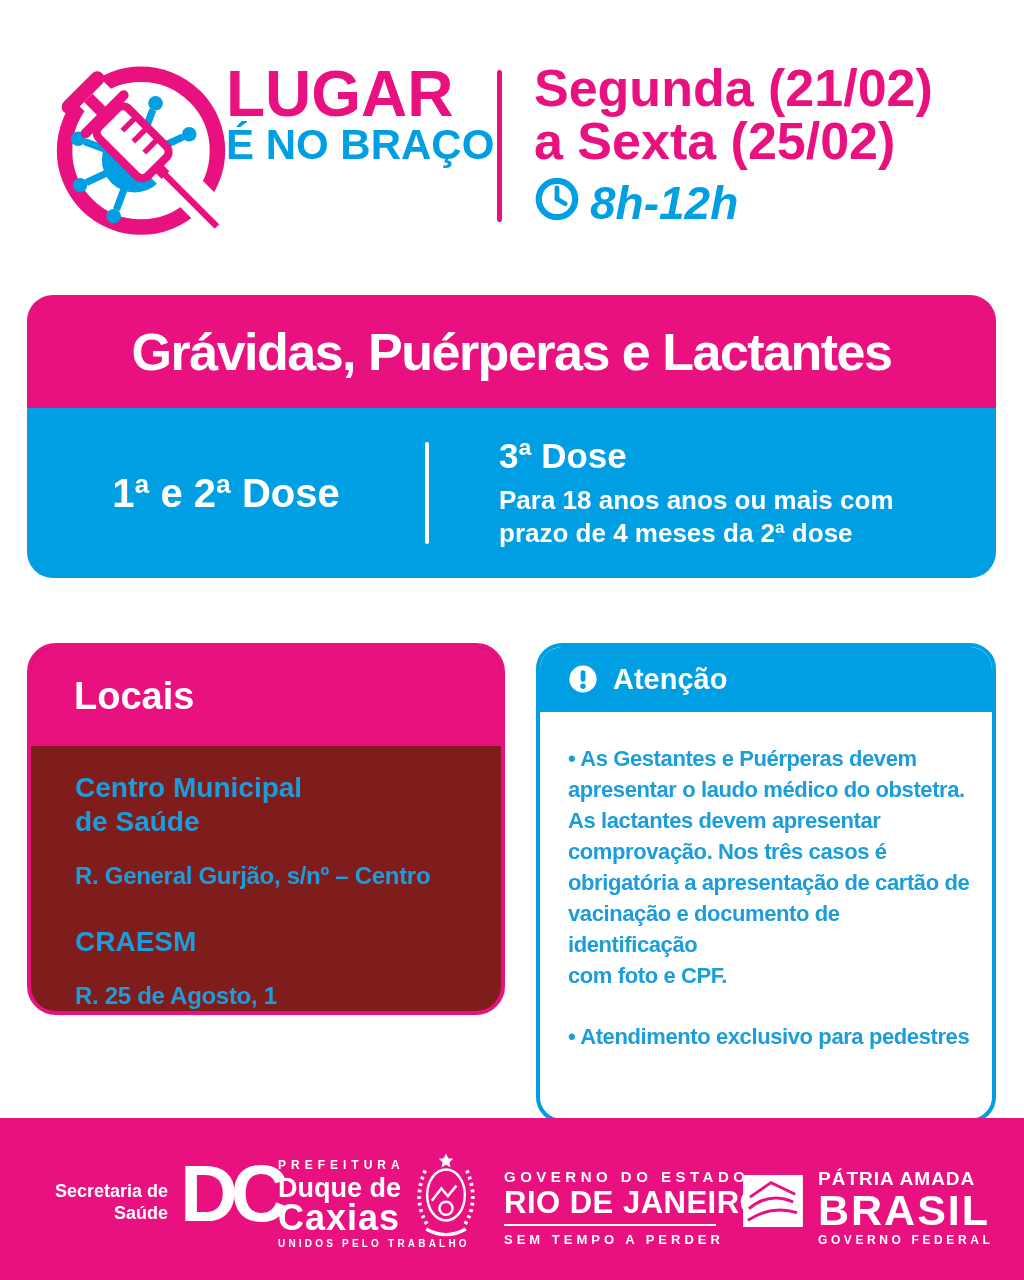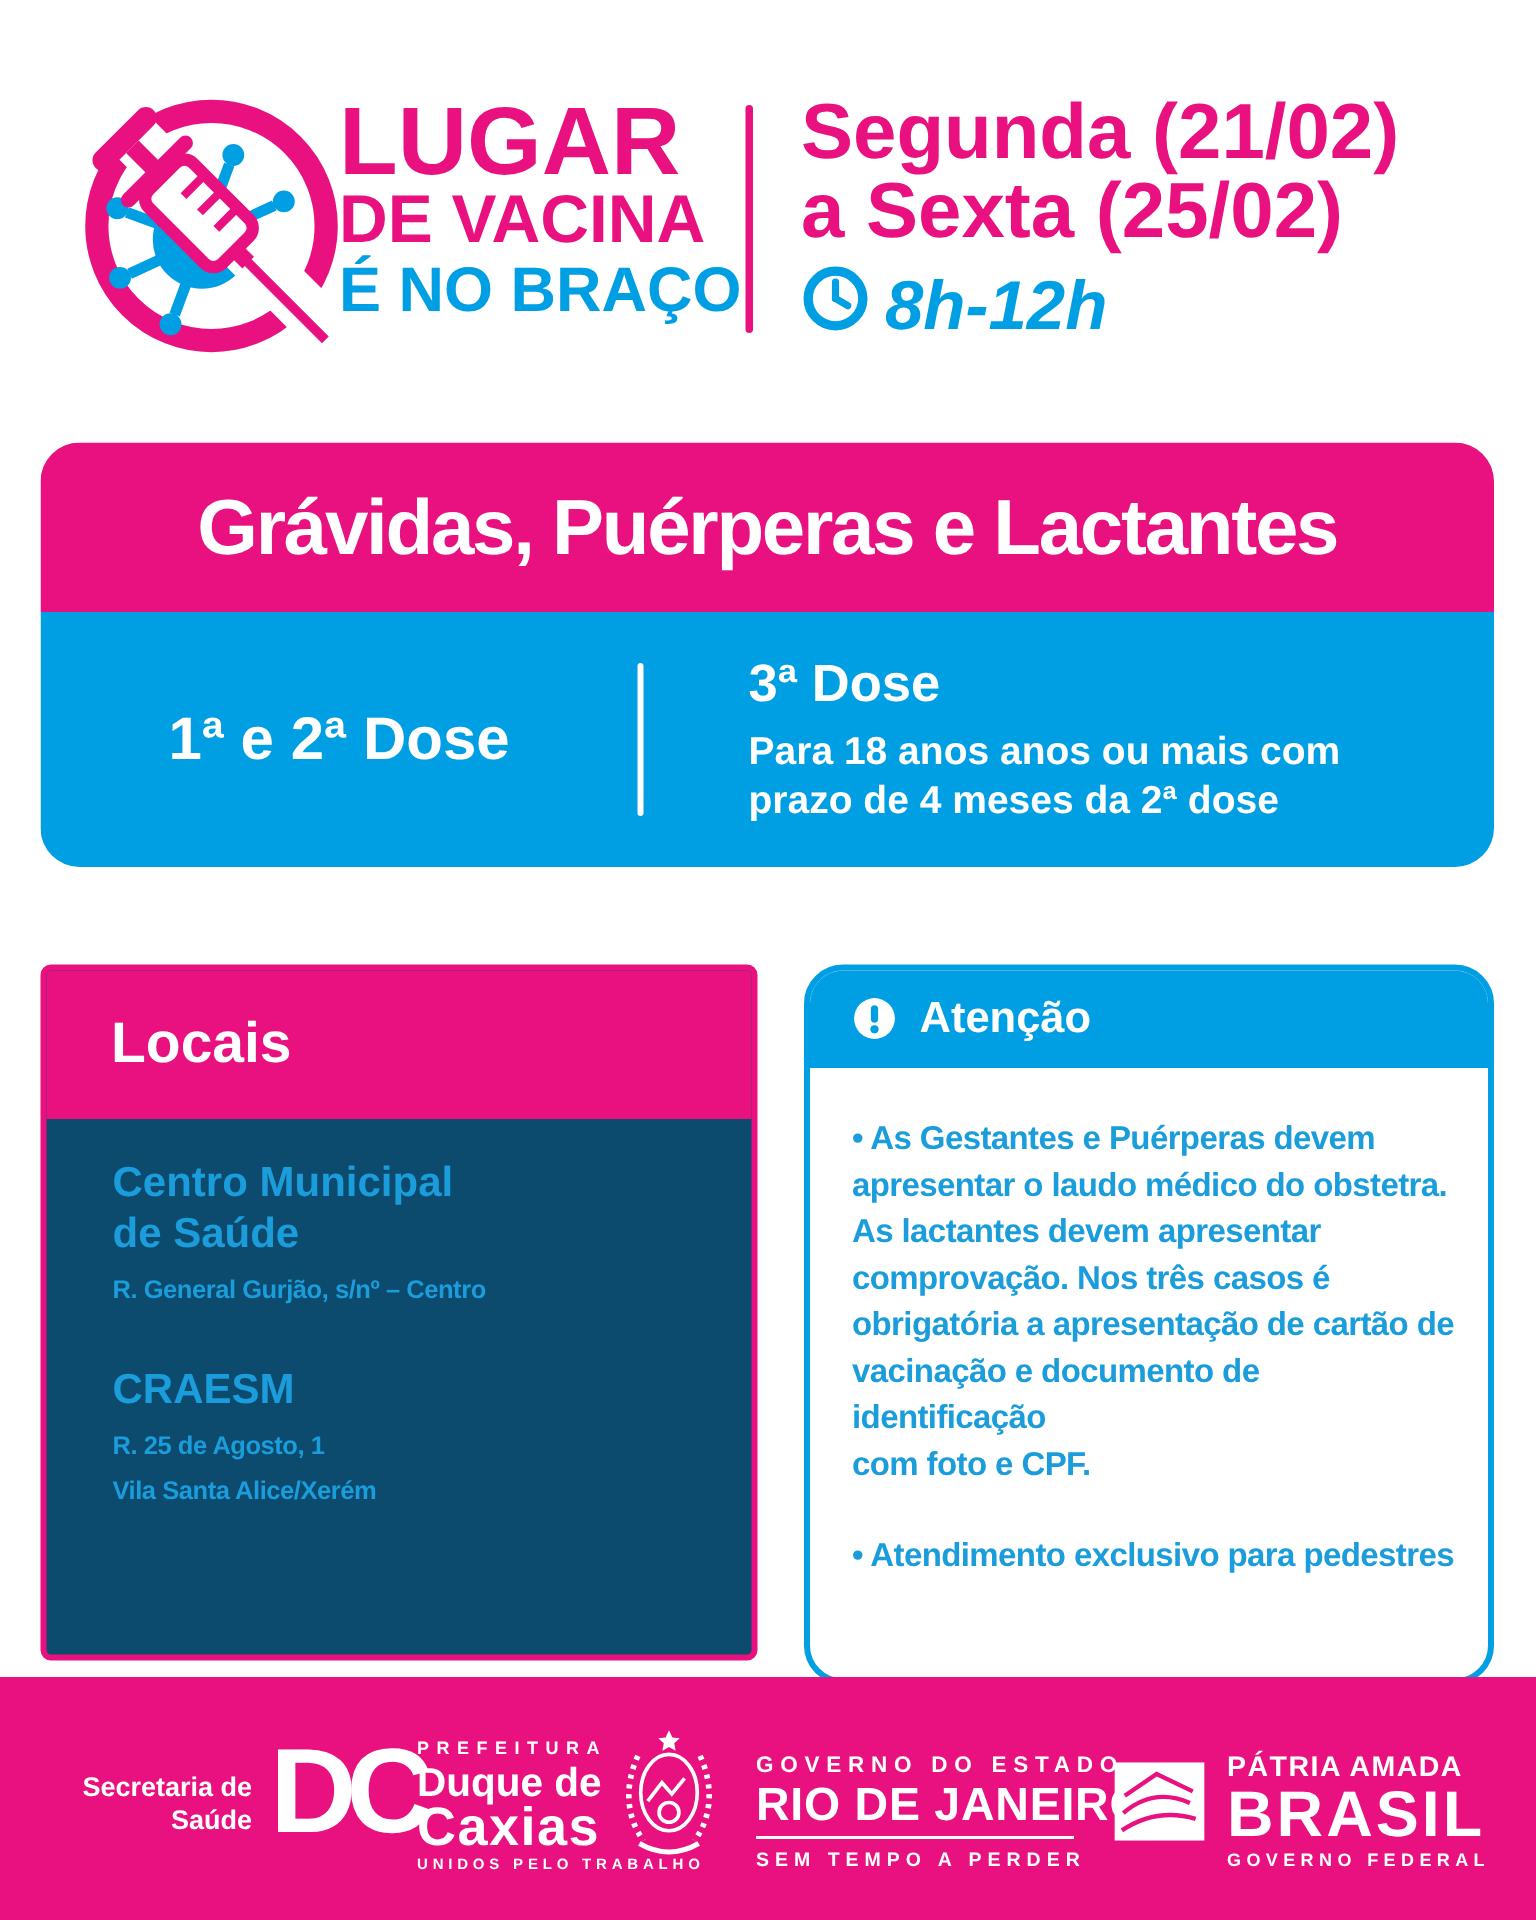--- a/index.html
+++ b/index.html
@@ -29,28 +29,28 @@
   .audience-card{position:absolute;left:27px;top:295px;width:969px;height:283px;border-radius:26px;overflow:hidden;}
   .audience-header{height:113px;background:var(--pink);display:flex;align-items:center;justify-content:center;}
   .audience-title{color:#fff;font-size:52px;font-weight:800;letter-spacing:-1.5px;white-space:nowrap;text-align:center;}
   .audience-body{height:170px;background:var(--blue);display:flex;align-items:center;}
   .dose-left{width:398px;text-align:center;color:#fff;font-size:40px;font-weight:800;}
   .dose-divider{width:4px;height:102px;background:#fff;border-radius:2px;}
   .dose-right{margin-left:70px;color:#fff;}
   .dose-right-title{font-size:35px;font-weight:800;margin-bottom:8px;}
   .dose-right-text{font-size:26px;font-weight:600;line-height:33px;white-space:pre-line;}
   
-  .locais-card{position:absolute;left:27px;top:643px;width:478px;height:464px;box-sizing:border-box;
-    background:#0c4a6e;border:4px solid var(--pink);border-radius:7px;overflow:hidden;}
+  .locais-card{position:absolute;left:27px;top:643px;width:478px;height:372px;box-sizing:border-box;
+    background:#7f1d1d;border:4px solid var(--pink);border-radius:29px;overflow:hidden;}
   .locais-header{height:100px;background:var(--pink);display:flex;align-items:center;padding-left:44px;margin:-1px;}
   .locais-title{color:#fff;font-size:38px;font-weight:800;}
   .locais-body{padding:26px 20px 0 44px;}
   .location{margin-bottom:34px;}
   .location-name{color:var(--text-blue);font-size:28px;font-weight:800;line-height:34px;white-space:pre-line;}
-  .location-address{color:var(--text-blue);font-size:17px;font-weight:600;line-height:30px;letter-spacing:-0.3px;margin-top:6px;white-space:pre-line;}
+  .location-address{color:var(--text-blue);font-size:24px;font-weight:600;line-height:30px;letter-spacing:-0.3px;margin-top:22px;white-space:pre-line;}
   
   .atencao-card{position:absolute;left:536px;top:643px;width:460px;height:480px;box-sizing:border-box;
     background:#fff;border:4px solid var(--blue);border-radius:26px;overflow:hidden;}
   .atencao-header{height:66px;background:var(--blue);display:flex;align-items:center;gap:14px;padding-left:28px;margin:-1px;}
   .warning-icon{width:32px;height:32px;flex:0 0 auto;}
   .atencao-title{color:#fff;font-size:29px;font-weight:800;}
   .atencao-body{padding:32px 18px 0 28px;}
   .atencao-item{color:var(--text-blue);font-size:22px;font-weight:600;line-height:31px;letter-spacing:-0.4px;white-space:pre-line;}
   .atencao-item + .atencao-item{margin-top:30px;}
   
@@ -107,21 +107,20 @@
       <line x1="1" y1="-30" x2="19" y2="-30" stroke="#E8117F" stroke-width="6"></line>
       <line x1="1" y1="-13" x2="19" y2="-13" stroke="#E8117F" stroke-width="6"></line>
       <line x1="1" y1="4" x2="19" y2="4" stroke="#E8117F" stroke-width="6"></line>
       <rect x="-6" y="25" width="12" height="13" fill="#E8117F"></rect>
       <line x1="0" y1="37" x2="0" y2="118" stroke="#E8117F" stroke-width="7"></line>
     </g>
   </svg>
 
   <div class="logo-text">
     <div class="logo-line1">LUGAR</div>
-    <div class="logo-line2">DE VACINA</div>
     <div class="logo-line3">É NO BRAÇO</div>
   </div>
 
   <div class="header-divider"></div>
 
   <div class="schedule">
     <div class="schedule-date">Segunda (21/02)</div>
     <div class="schedule-date">a Sexta (25/02)</div>
     <div class="schedule-time">
       <svg class="clock" viewBox="0 0 48 48" xmlns="http://www.w3.org/2000/svg">

